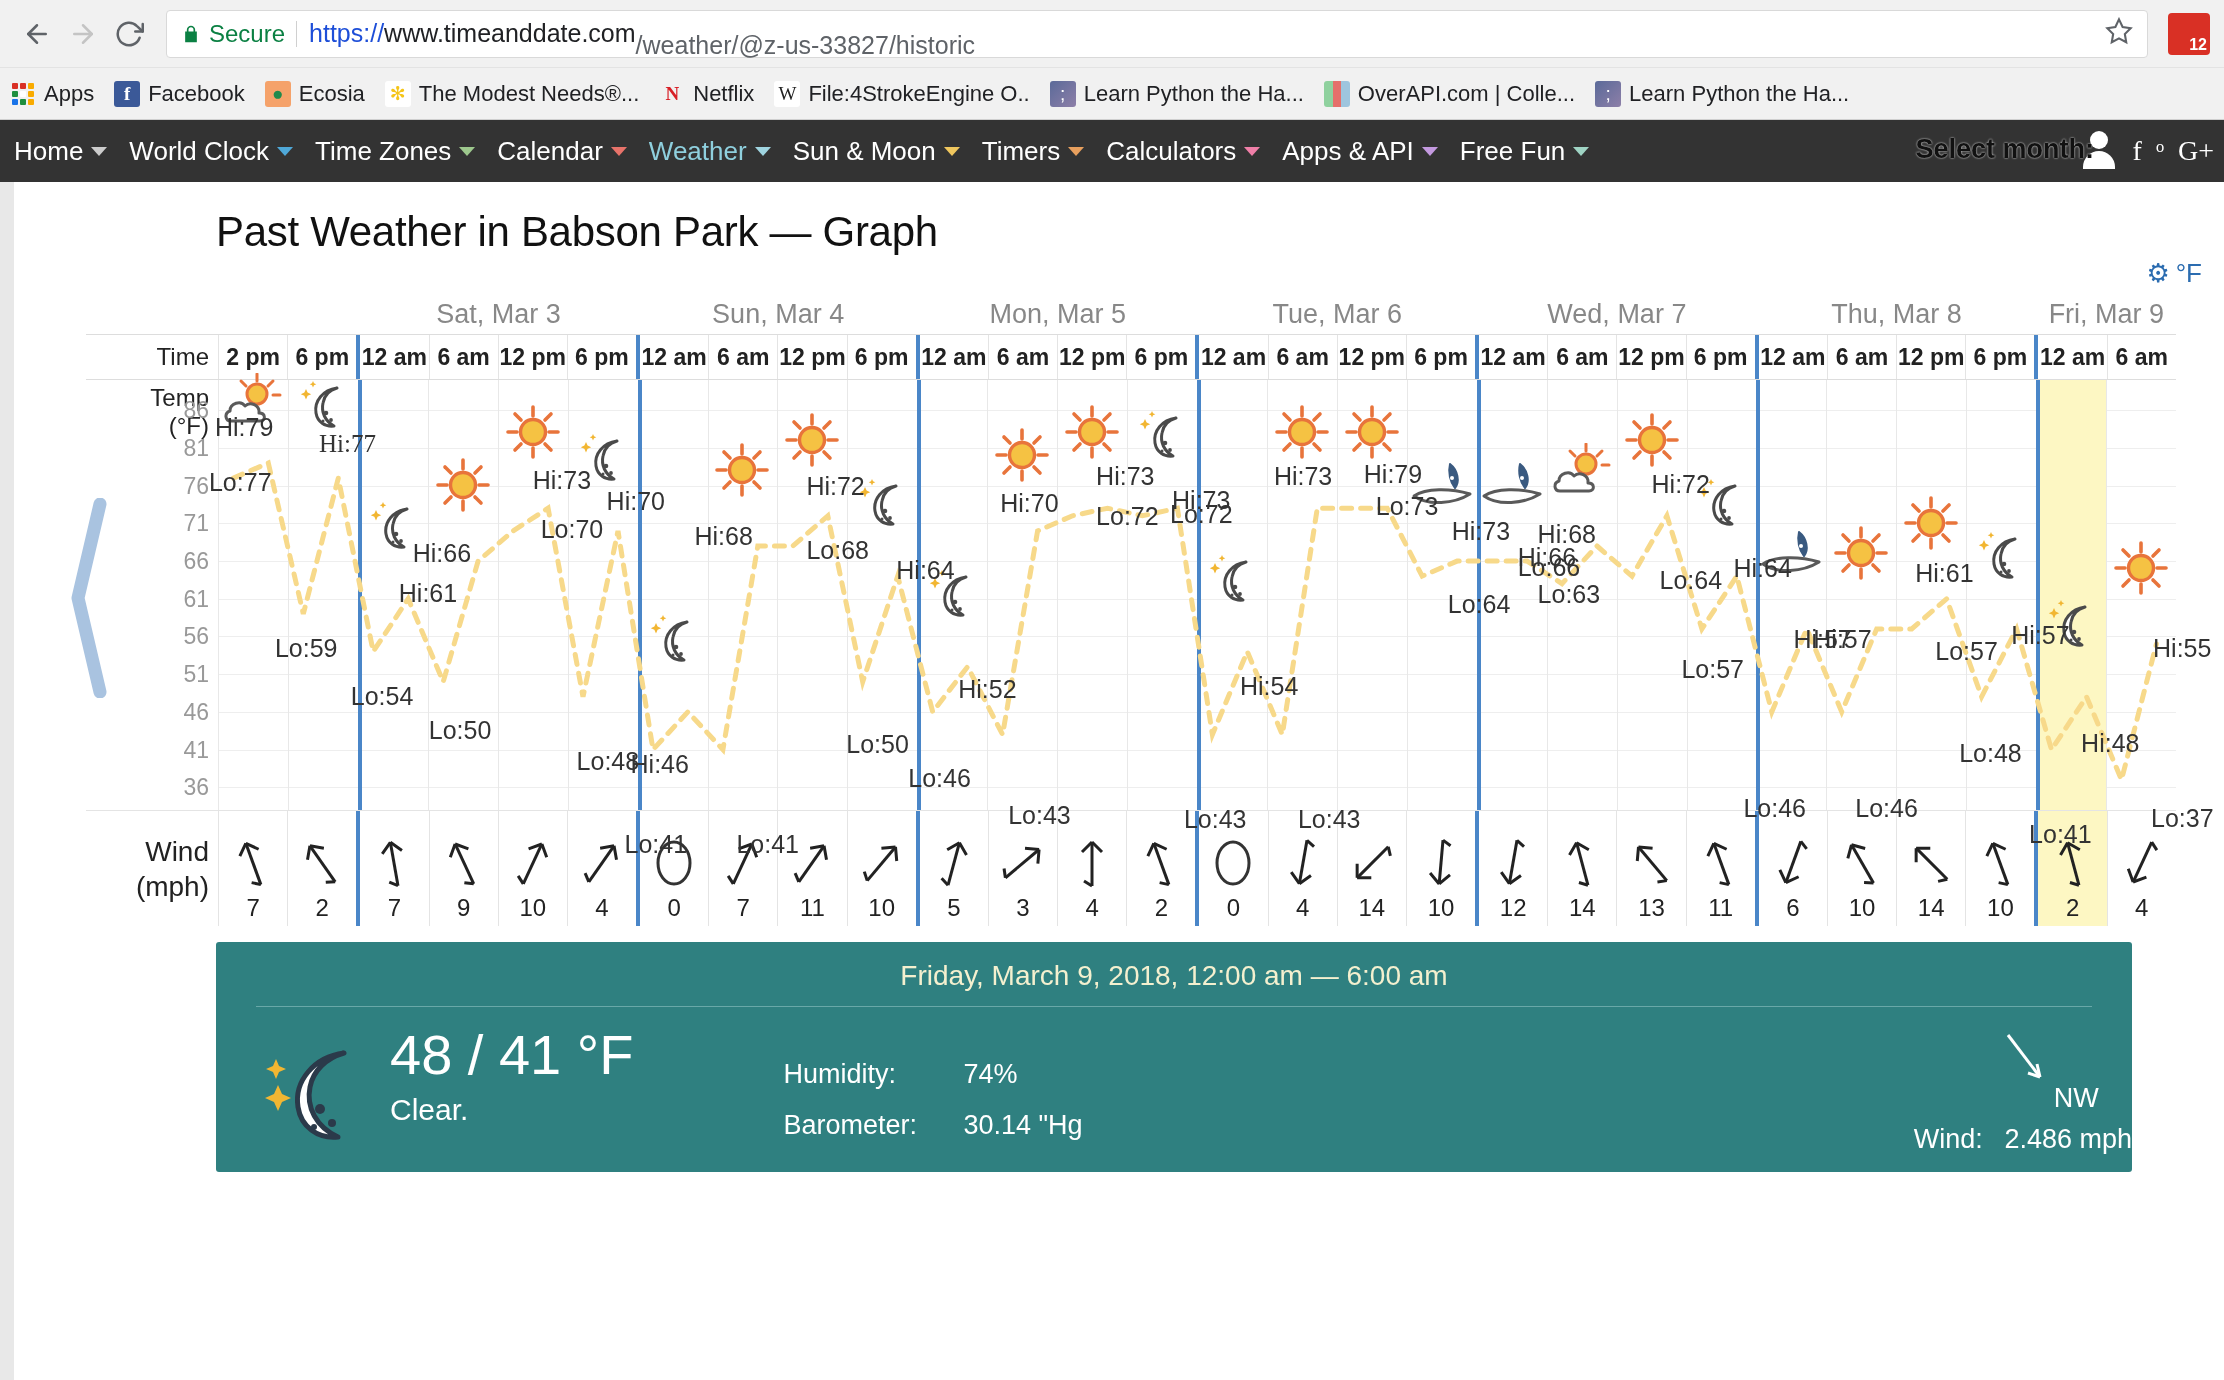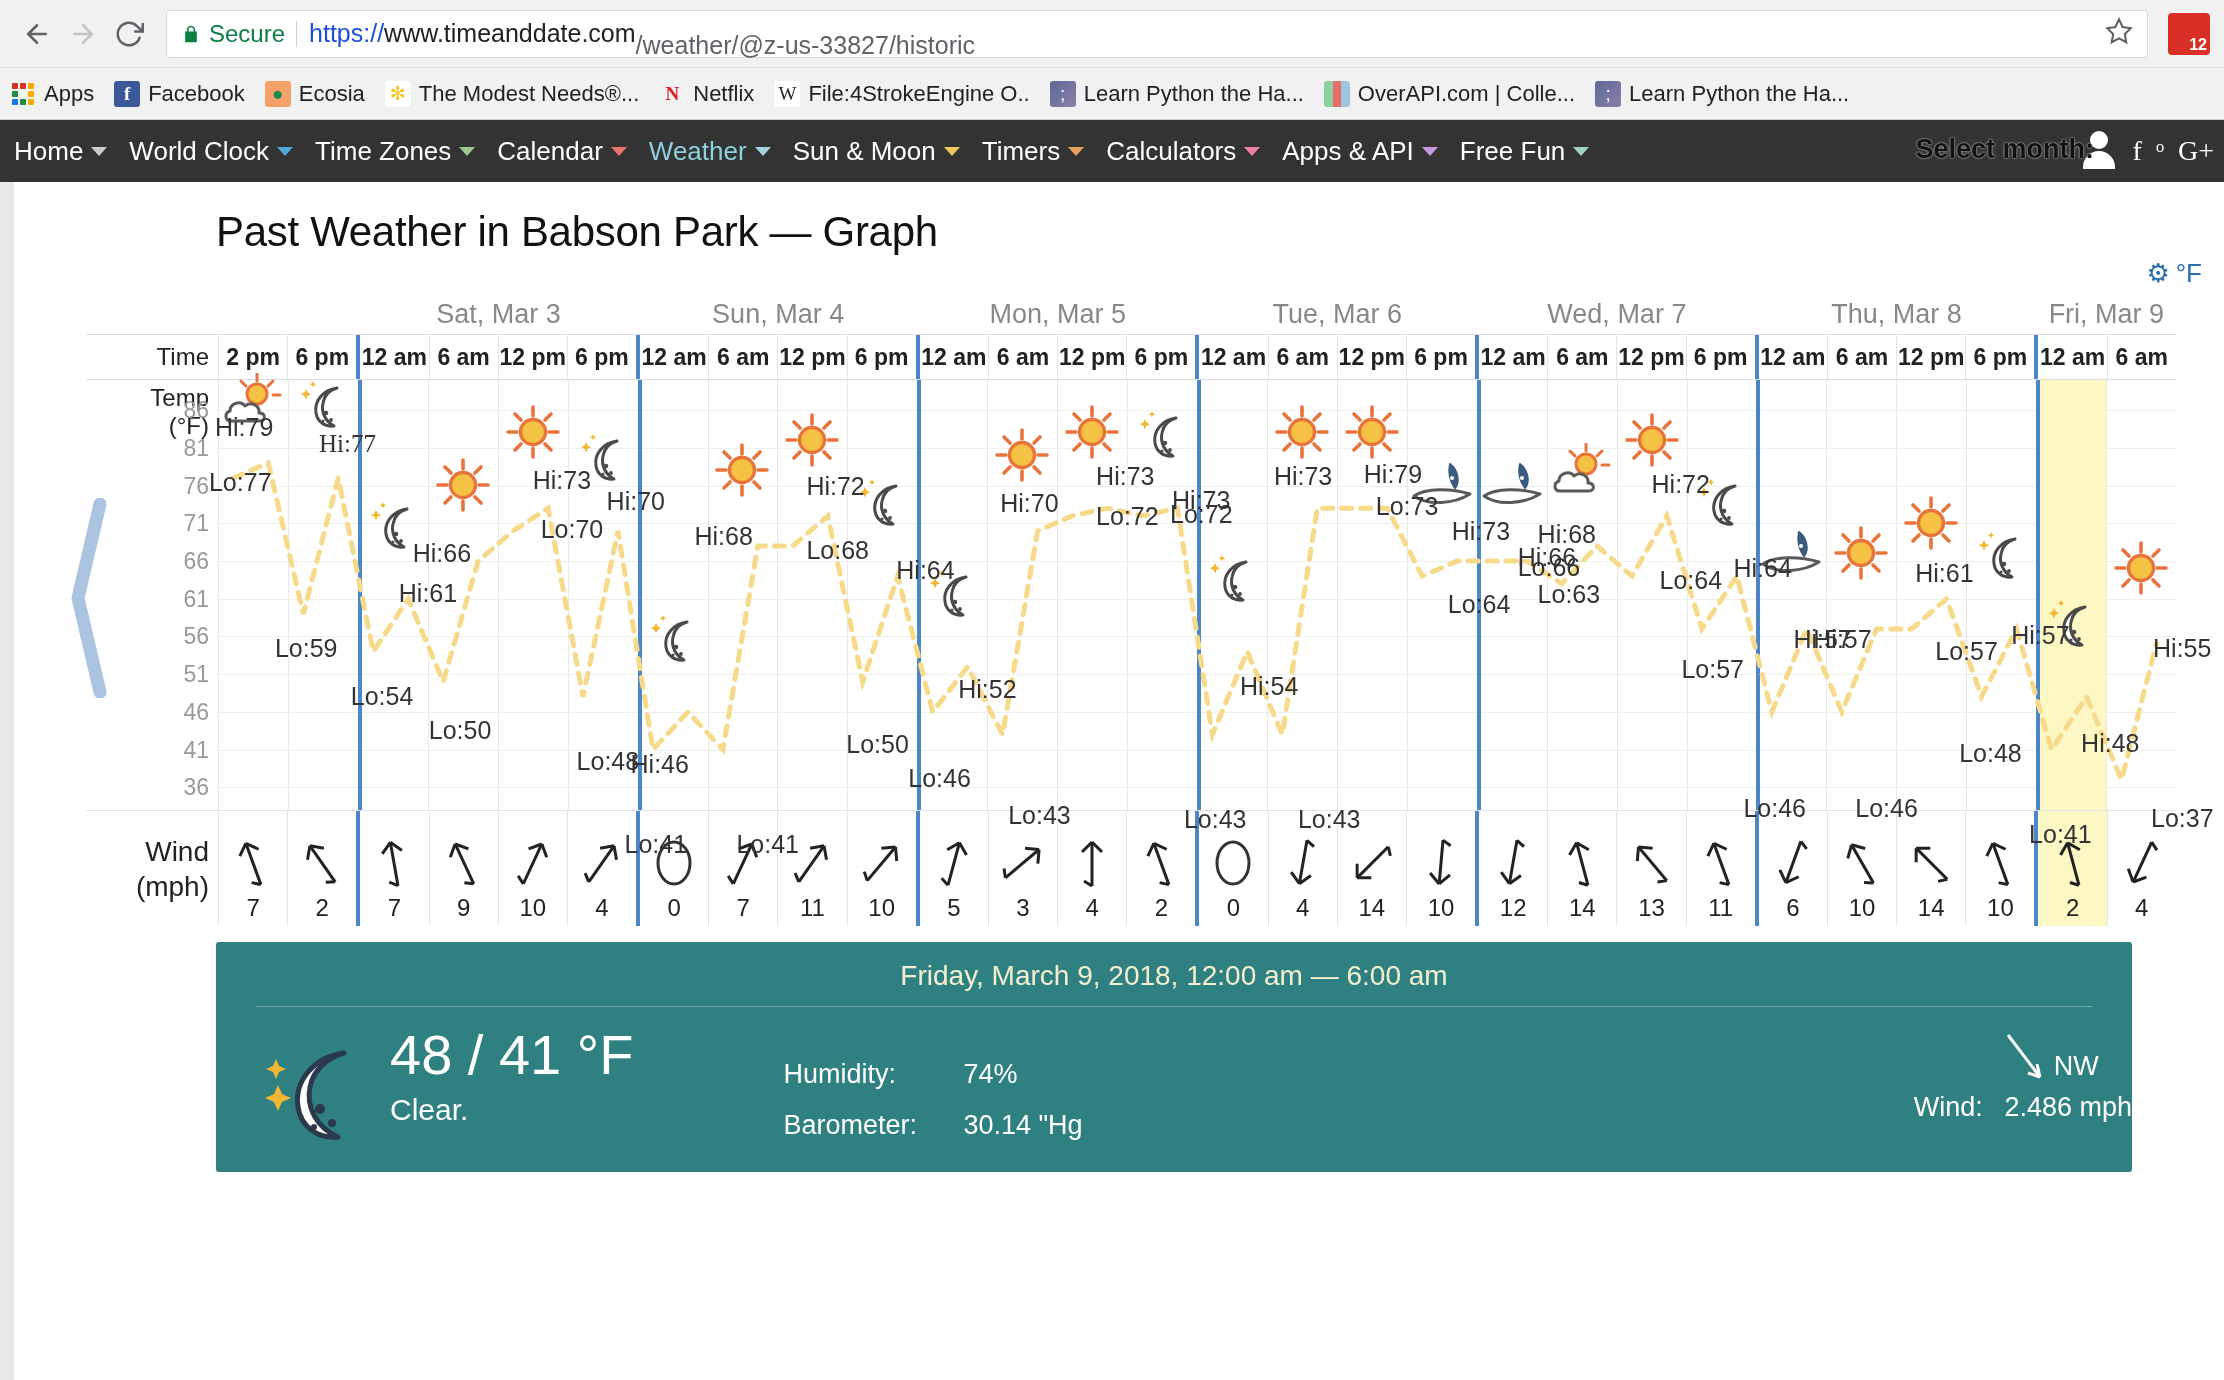--- a/index.html
+++ b/index.html
@@ -186,21 +186,21 @@
   #detail-icon { width:120px; height:120px; flex:0 0 auto; margin-right:14px; position:relative; }
   #detail-temp-block { margin-top:4px; }
   #detail-temp { font-size:56px; font-weight:300; line-height:1; }
   #detail-cond { font-size:30px; margin-top:10px; color:#fff; }
   #detail-mid { margin-left:150px; margin-top:26px; font-size:27px; line-height:1.9; }
   #detail-mid .row { display:flex; }
   #detail-mid .k { width:180px; }
   #detail-right {
     position:absolute; right:0px; top:16px; text-align:left; font-size:27px;
   }
-  #detail-right .winddir { margin-left:140px; margin-top:28px; }
+  #detail-right .winddir { margin-left:140px; margin-top:60px; }
   #detail-right .windrow { margin-top:10px; }
   #detail-arrow { position:absolute; left:82px; top:4px; }
 </style>
 </head>
 <body>
 
 <div id="browser-chrome">
 
   <div id="toolbar">
     <div class="nav-btn">

